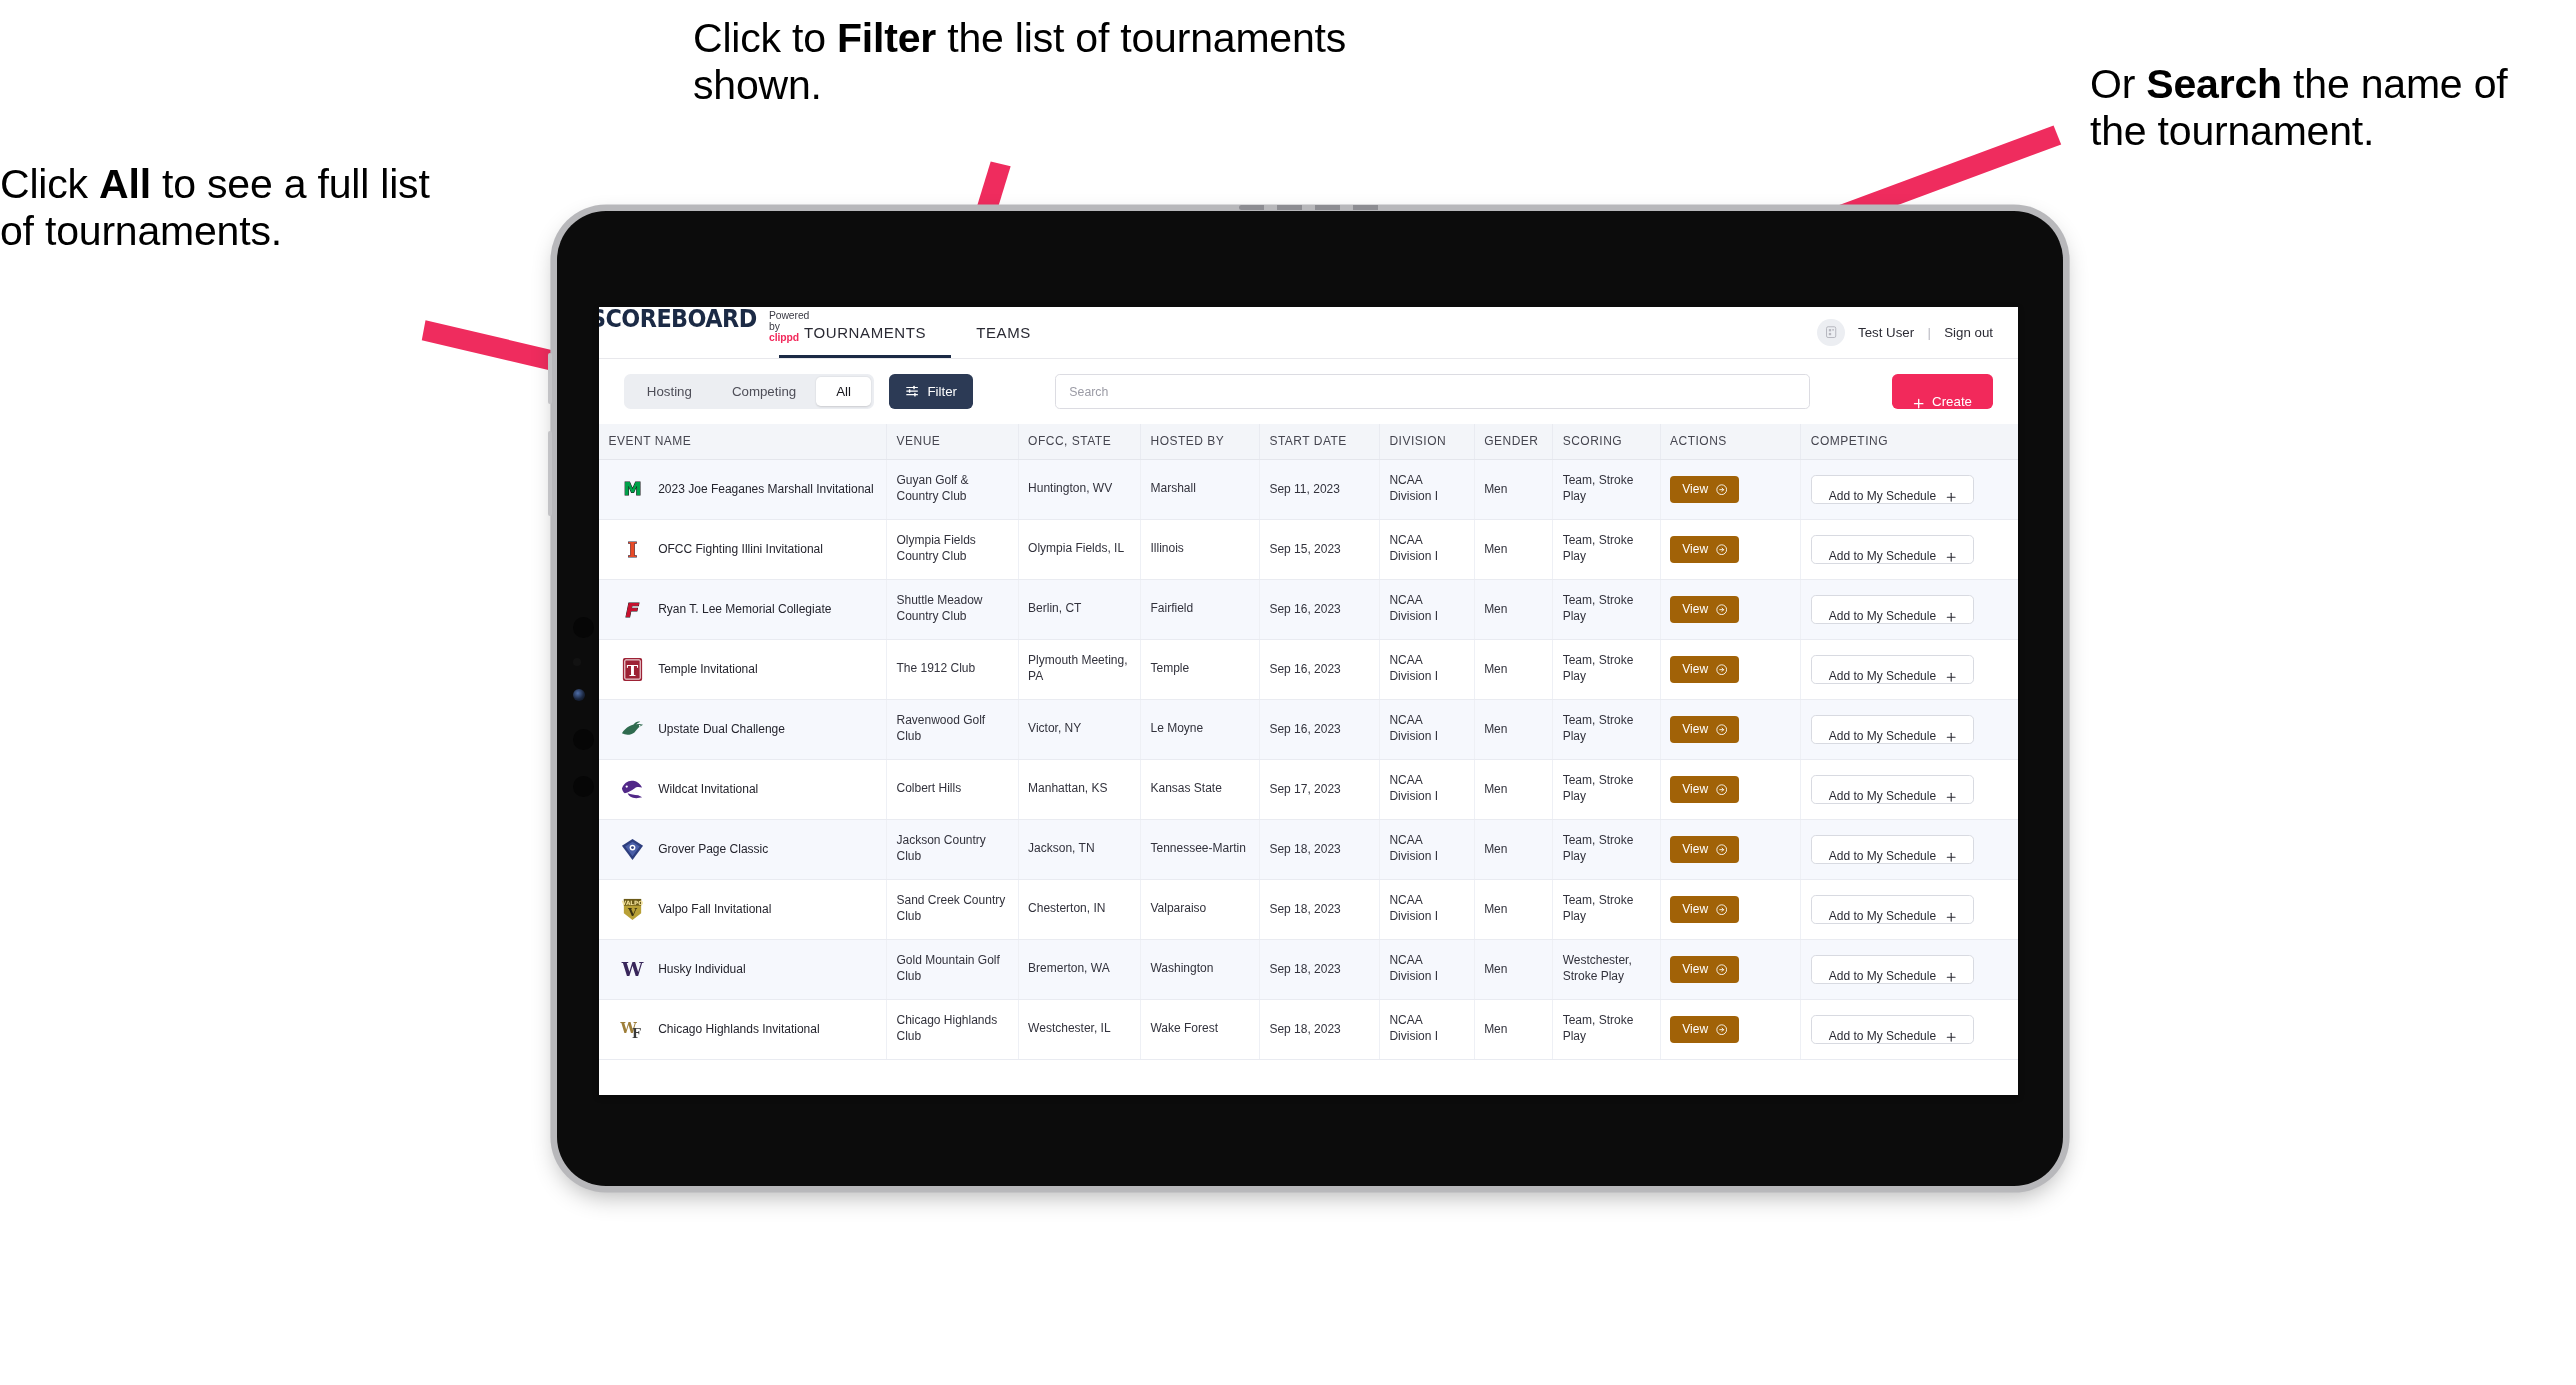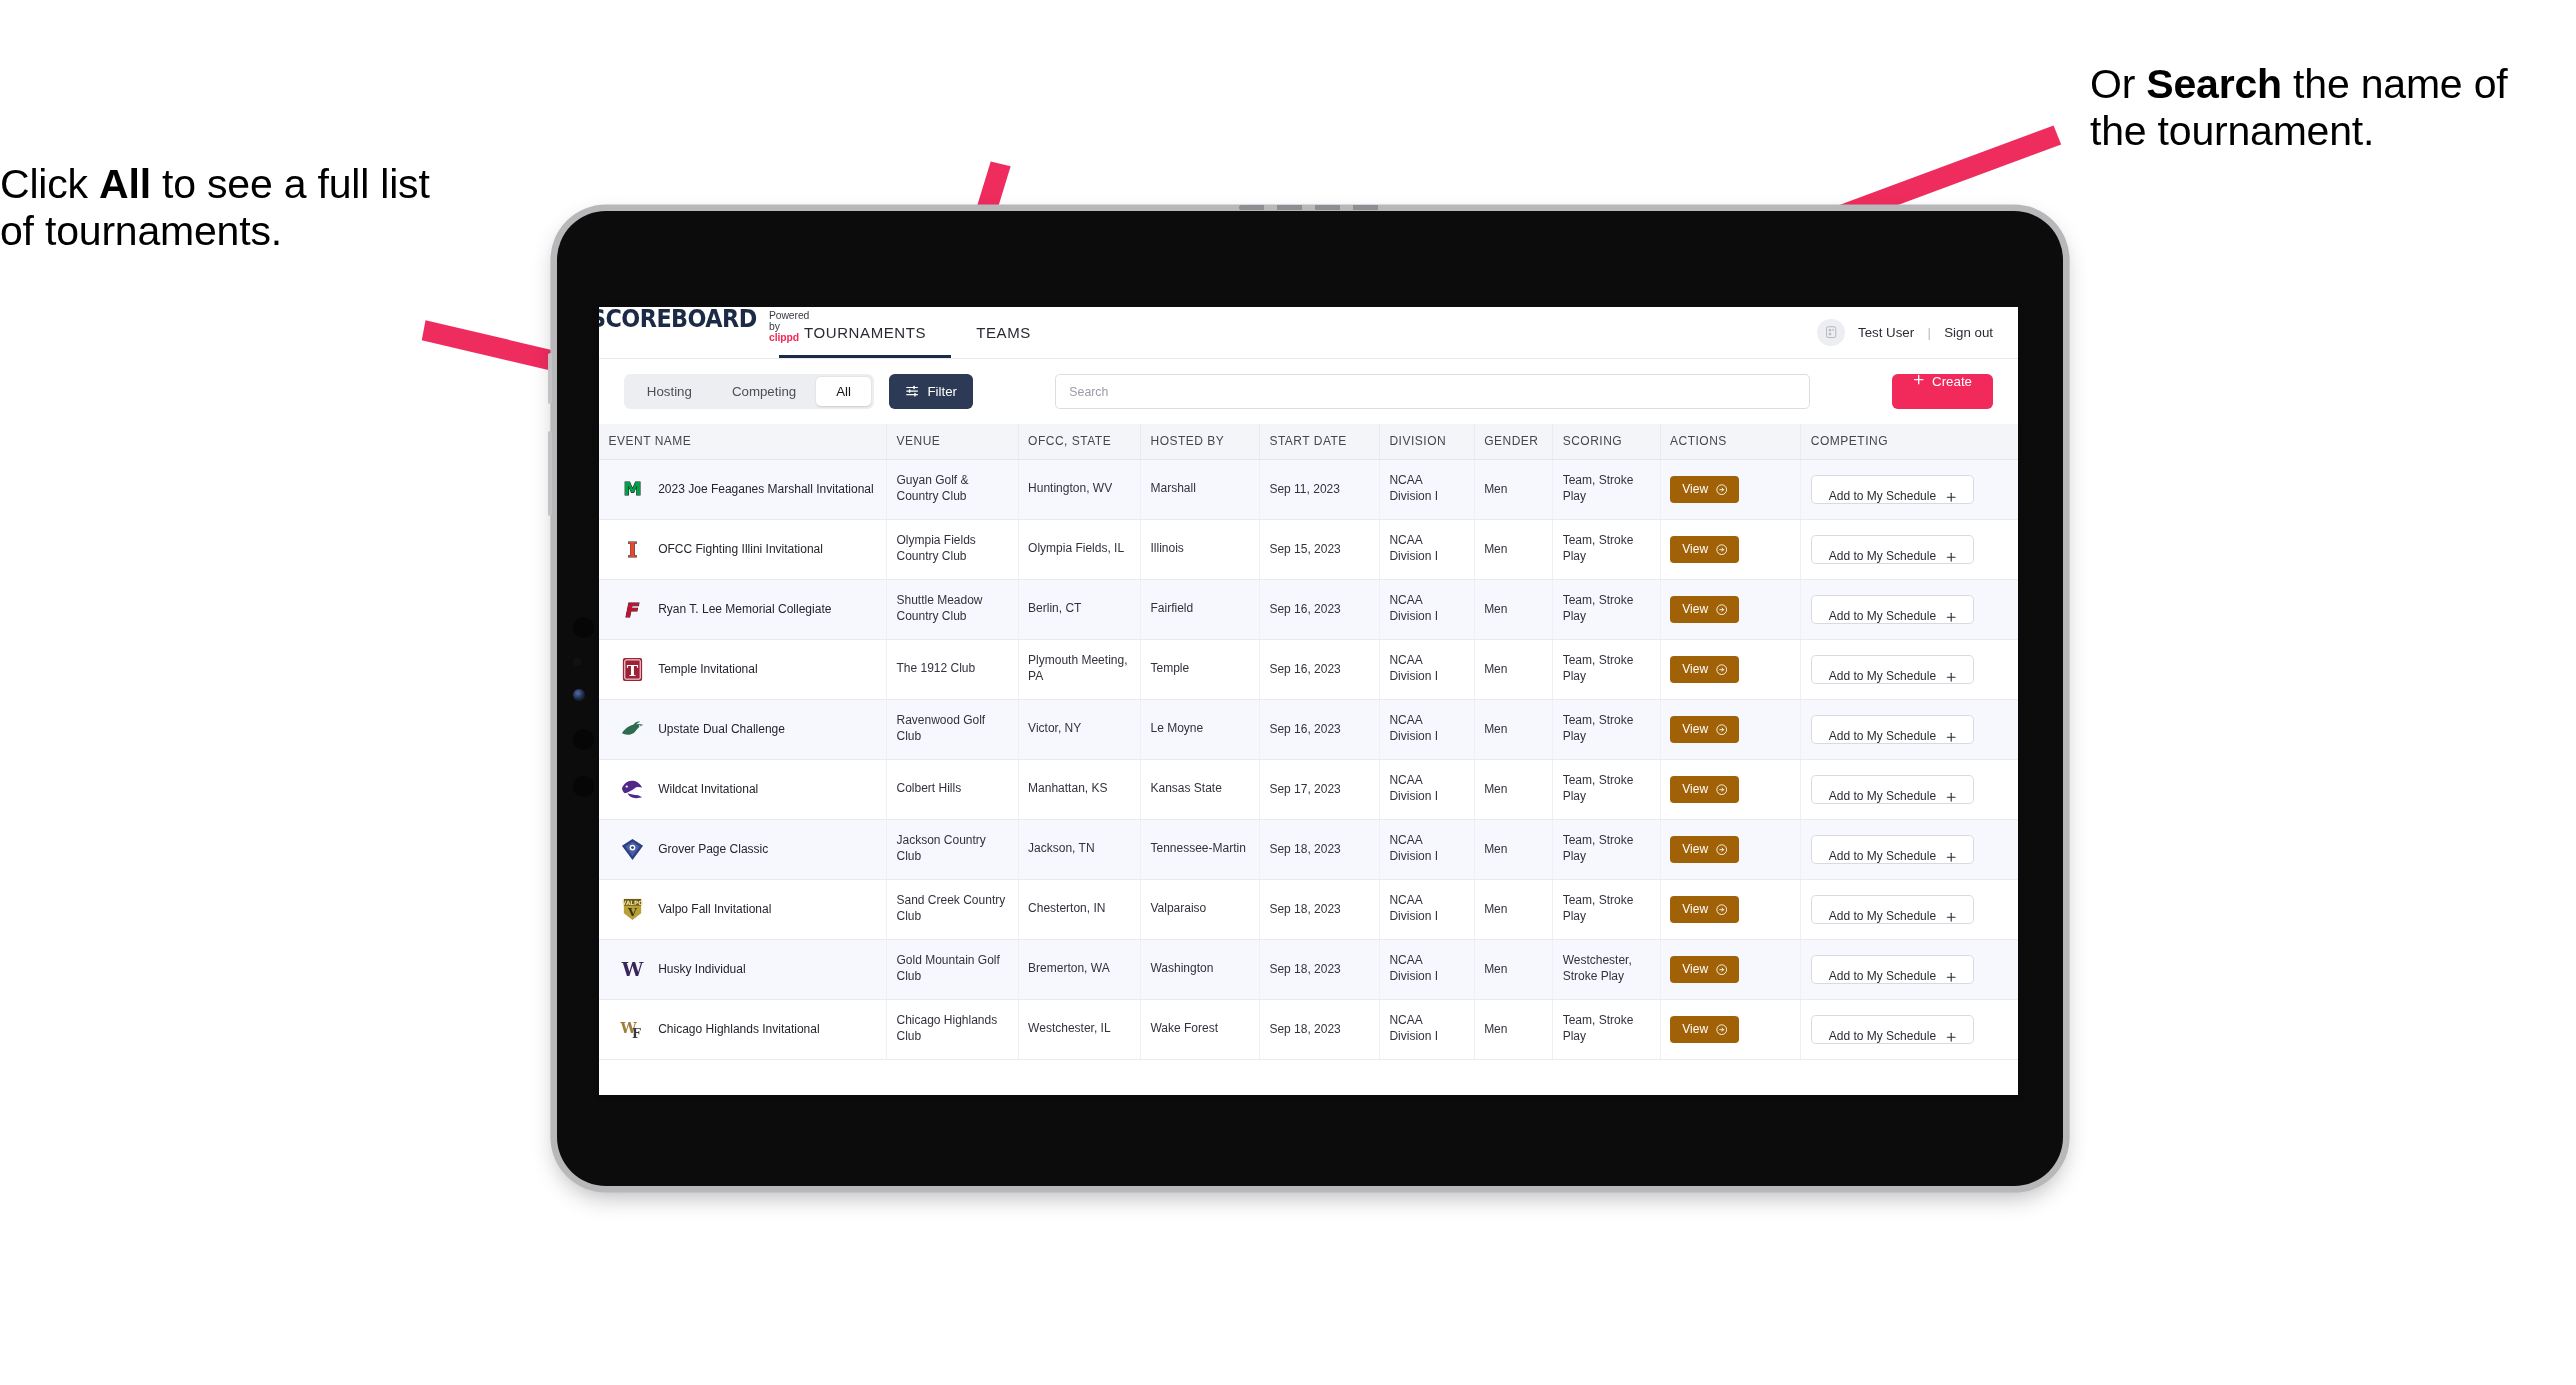--- a/index.html
+++ b/index.html
@@ -129,21 +129,21 @@
     background:#2c3a55; color:#fff; font-size:13.3px; cursor:pointer;
   }
   #search-wrap { flex: 1; display:flex; justify-content:center; }
   #search-input {
     width: 755px; height: 35px; border:0.9px solid #dcdce2; border-radius:4.7px;
     padding: 0 13.3px; font-size: 12.3px; color:#2b2b33; background:#fff;
     font-family:"Liberation Sans", sans-serif;
   }
   #search-input::placeholder { color:#9b9ba5; }
   #create-btn {
-    display:flex; align-items:flex-start; justify-content:center; gap:7.6px;
+    display:flex; align-items:flex-end; justify-content:center; gap:7.6px;
     height: 35px; padding: 0 21px; border-radius:5.7px; background:#f2295b;
     color:#fff; font-size:13.3px; cursor:pointer; white-space:nowrap;
   }
 
   
   #table { width: 100%; border-collapse: collapse; table-layout: fixed; }
   #table thead th {
     background:#f3f5f9; color:#45454f; font-weight:400;
     font-size: 12px; letter-spacing: 0.5px;
     text-align: left; padding: 10.4px 9.5px; height: 35px;
@@ -187,20 +187,21 @@
     height: 28.5px; width: 163px; font-size: 12px; cursor:pointer;
   }
   .cell-2line { line-height: 1.32; }
 </style>
 </head>
 <body>
 
 <div id="stage">
 
   <div class="callout" id="callout-all">Click <b>All</b> to see a full list of tournaments.</div>
+  <div class="callout" id="callout-filter">Click to <b>Filter</b> the list of tournaments shown.</div>
   <div class="callout" id="callout-search">Or <b>Search</b> the name of the tournament.</div>
 
   <svg class="arrow-svg" style="left:0;top:0;" width="2576" height="1386" viewBox="0 0 2712 1459">
 
     <g>
       <polygon points="448,337 800,420 796,441 444,358" fill="#ef2c5e"></polygon>
       <polygon points="786,392 866,432 788,466" fill="#ef2c5e"></polygon>
     </g>
 
     <g>

